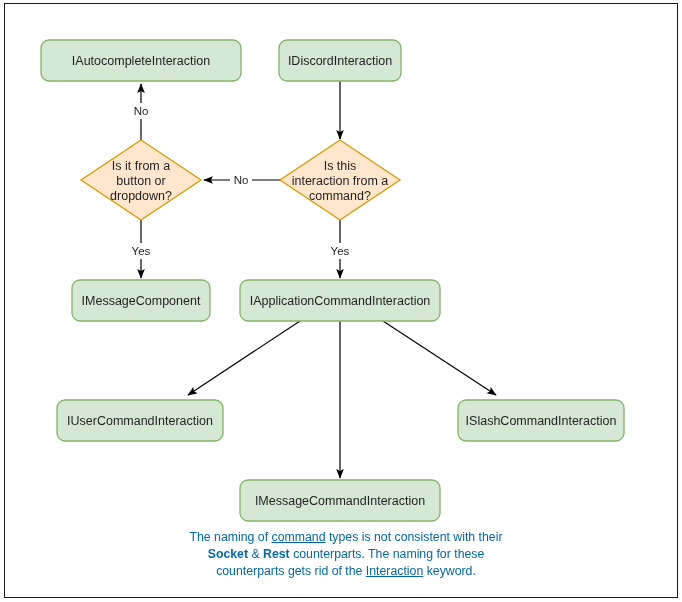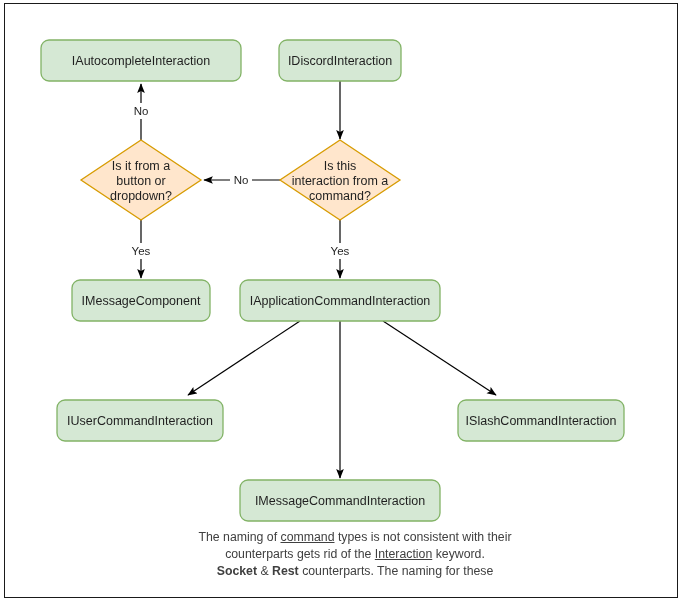--- a/index.html
+++ b/index.html
@@ -73,28 +73,28 @@
   .decision-shape {
     fill: #ffe6cc;
     stroke: #d79b00;
     stroke-width: 1.3;
   }
   .label-bg {
     fill: #ffffff;
   }
   #caption {
     position: absolute;
-    left: 115px;
+    left: 106px;
     top: 529px;
     width: 480px;
     text-align: center;
     font-family: "Liberation Sans", sans-serif;
     font-size: 12.3px;
     line-height: 17px;
-    color: #404040;
+    color: #0369a1;
   }
   #caption b { font-weight: bold; }
   #caption u { text-decoration: underline; }
 </style>
 </head>
 <body>
 
 <div id="canvas">
 
   <svg id="diagram" viewBox="0 0 682 602" xmlns="http://www.w3.org/2000/svg">
@@ -197,19 +197,19 @@
       <g>
         <rect class="proc-box" x="240" y="480" width="200" height="41" rx="8" ry="8"></rect>
         <text class="node-label" x="340" y="501.5">IMessageCommandInteraction</text>
       </g>
 
     </g>
   </svg>
 
   <div id="caption">
     <div><span>The naming of </span><u>command</u><span> types is not consistent with their</span></div>
+    <div><b>Socket</b><span> &amp; </span><b>Rest</b><span> counterparts. The naming for these</span></div>
     <div><span>counterparts gets rid of the </span><u>Interaction</u><span> keyword.</span></div>
-    <div><b>Socket</b><span> &amp; </span><b>Rest</b><span> counterparts. The naming for these</span></div>
   </div>
 
   <div id="frame"></div>
 
 </div>
 
 </body></html>

